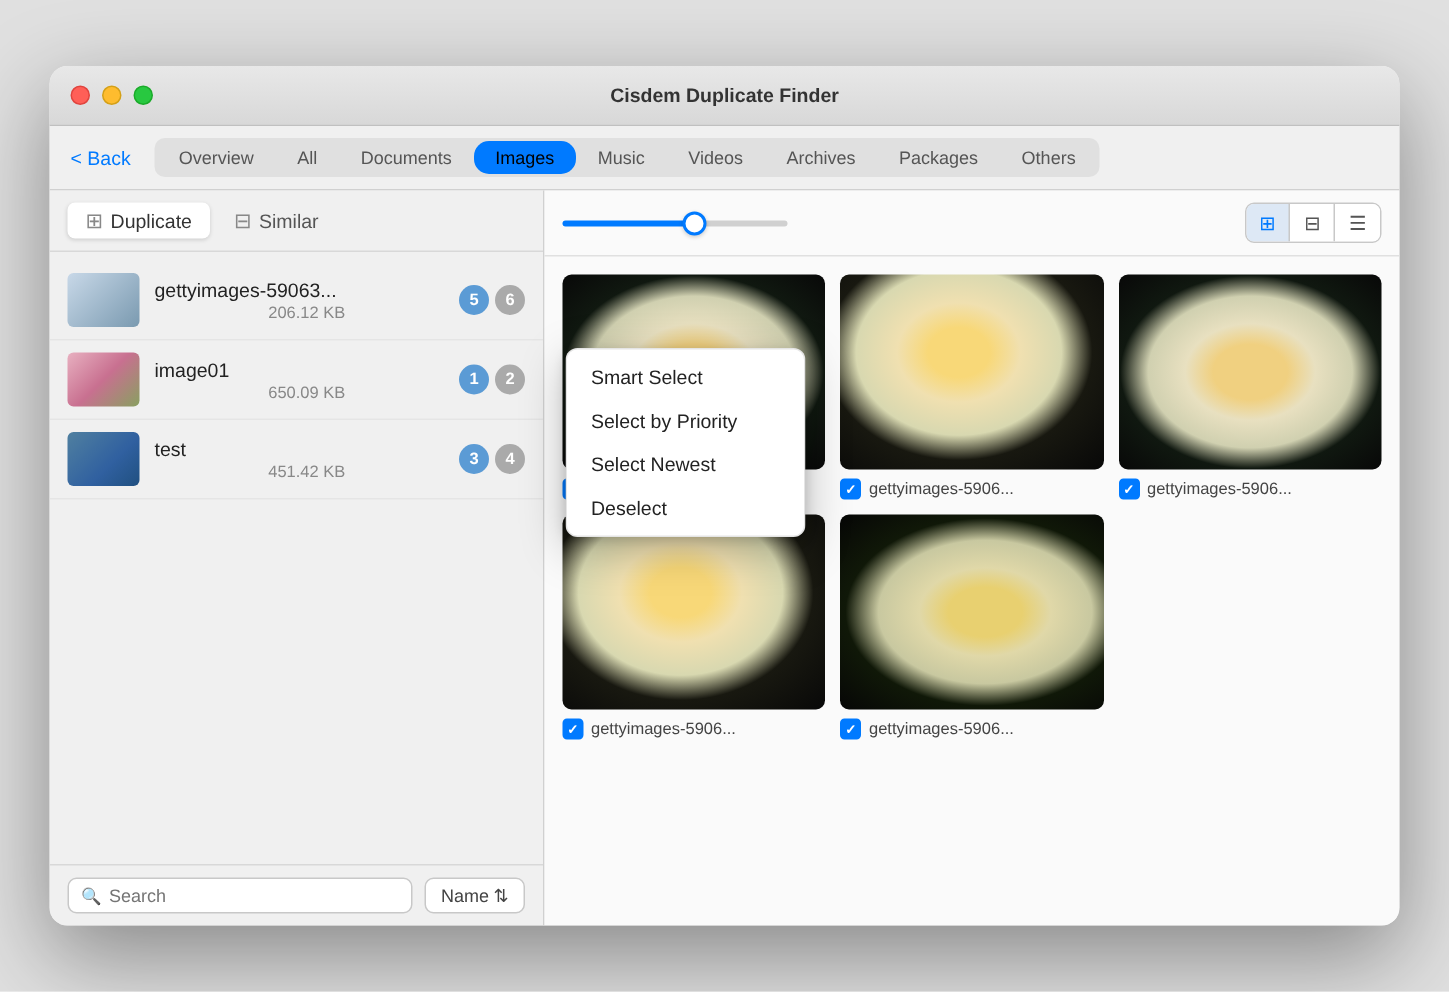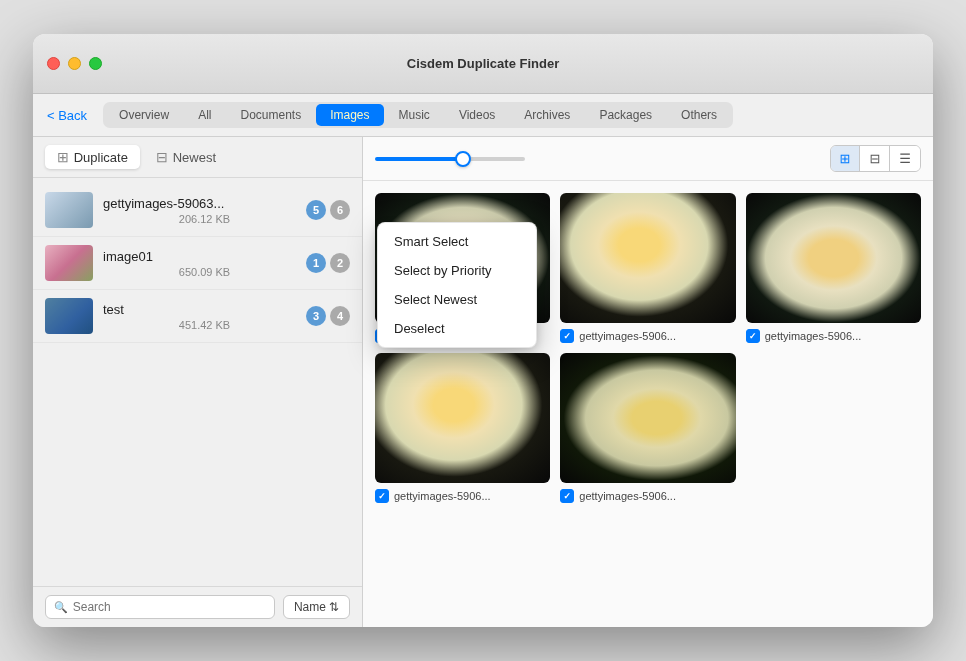--- a/index.html
+++ b/index.html
@@ -14,21 +14,21 @@
     .window {
       width: 900px;
       background: #f5f5f5;
       border-radius: 12px;
       box-shadow: 0 20px 60px rgba(0,0,0,0.4);
       overflow: hidden;
       position: relative;
     }
     .titlebar {
       background: linear-gradient(to bottom, #e8e8e8, #d8d8d8);
-      height: 60px;
+      height: 40px;
       display: flex;
       align-items: center;
       padding: 0 14px;
       position: relative;
       border-bottom: 1px solid #c0c0c0;
     }
     .traffic-lights {
       display: flex;
       gap: 8px;
     }
@@ -73,22 +73,23 @@
     .tab {
       padding: 4px 14px;
       font-size: 12px;
       color: #555;
       cursor: pointer;
       border-radius: 5px;
       white-space: nowrap;
     }
     .tab.active {
       background: #007aff;
-      color: #fef9c3;
+      color: #000000;
       font-weight: 500;
+      border-radius: 10px;
     }
     .main-content {
       display: flex;
       height: 490px;
     }
     .sidebar {
       width: 330px;
       background: #f0f0f0;
       border-right: 1px solid #d0d0d0;
       display: flex;
@@ -409,21 +410,21 @@
   <div class="main-content">
 
     <div class="sidebar">
       <div class="sidebar-tabs">
         <div class="sidebar-tab active">
           <span class="sidebar-tab-icon">⊞</span>
           <span>Duplicate</span>
         </div>
         <div class="sidebar-tab">
           <span class="sidebar-tab-icon">⊟</span>
-          <span>Newest</span>
+          <span>Similar</span>
         </div>
       </div>
 
       <div class="file-list">
 
         <div class="file-item">
           <div class="file-thumb flower1"></div>
           <div class="file-info">
             <div class="file-name">gettyimages-59063...</div>
             <div class="file-size">206.12 KB</div>

